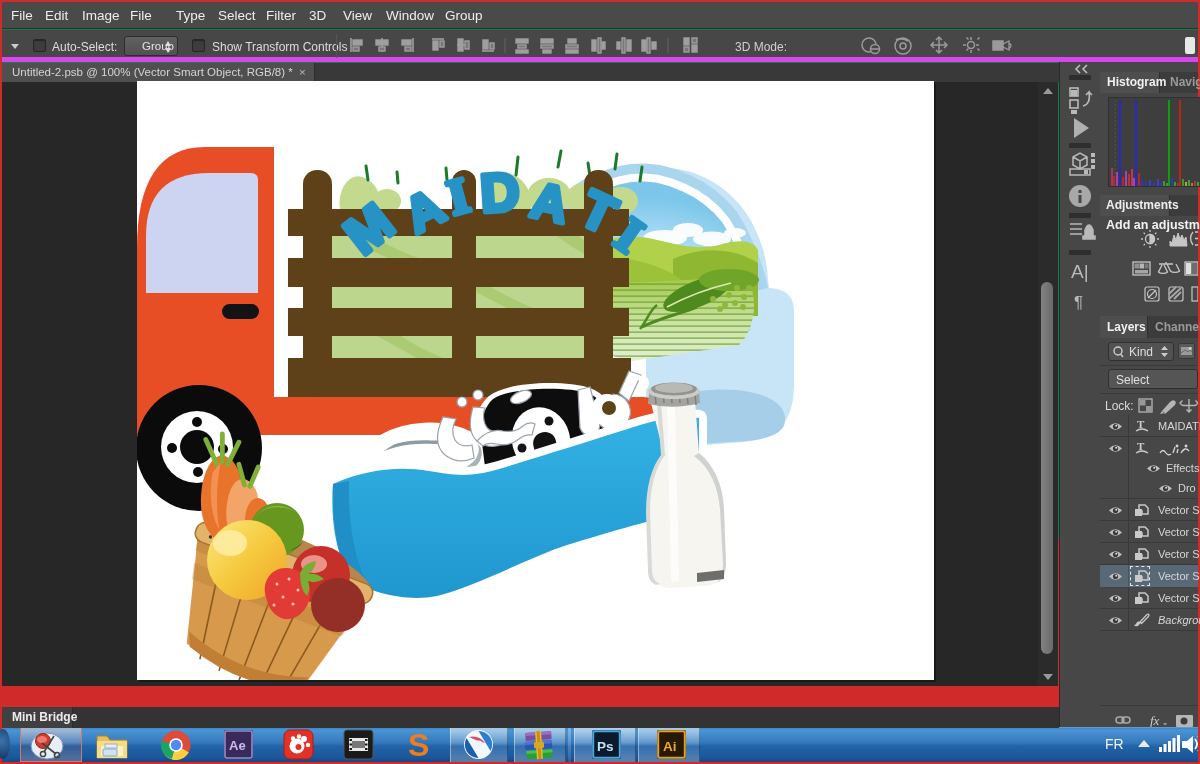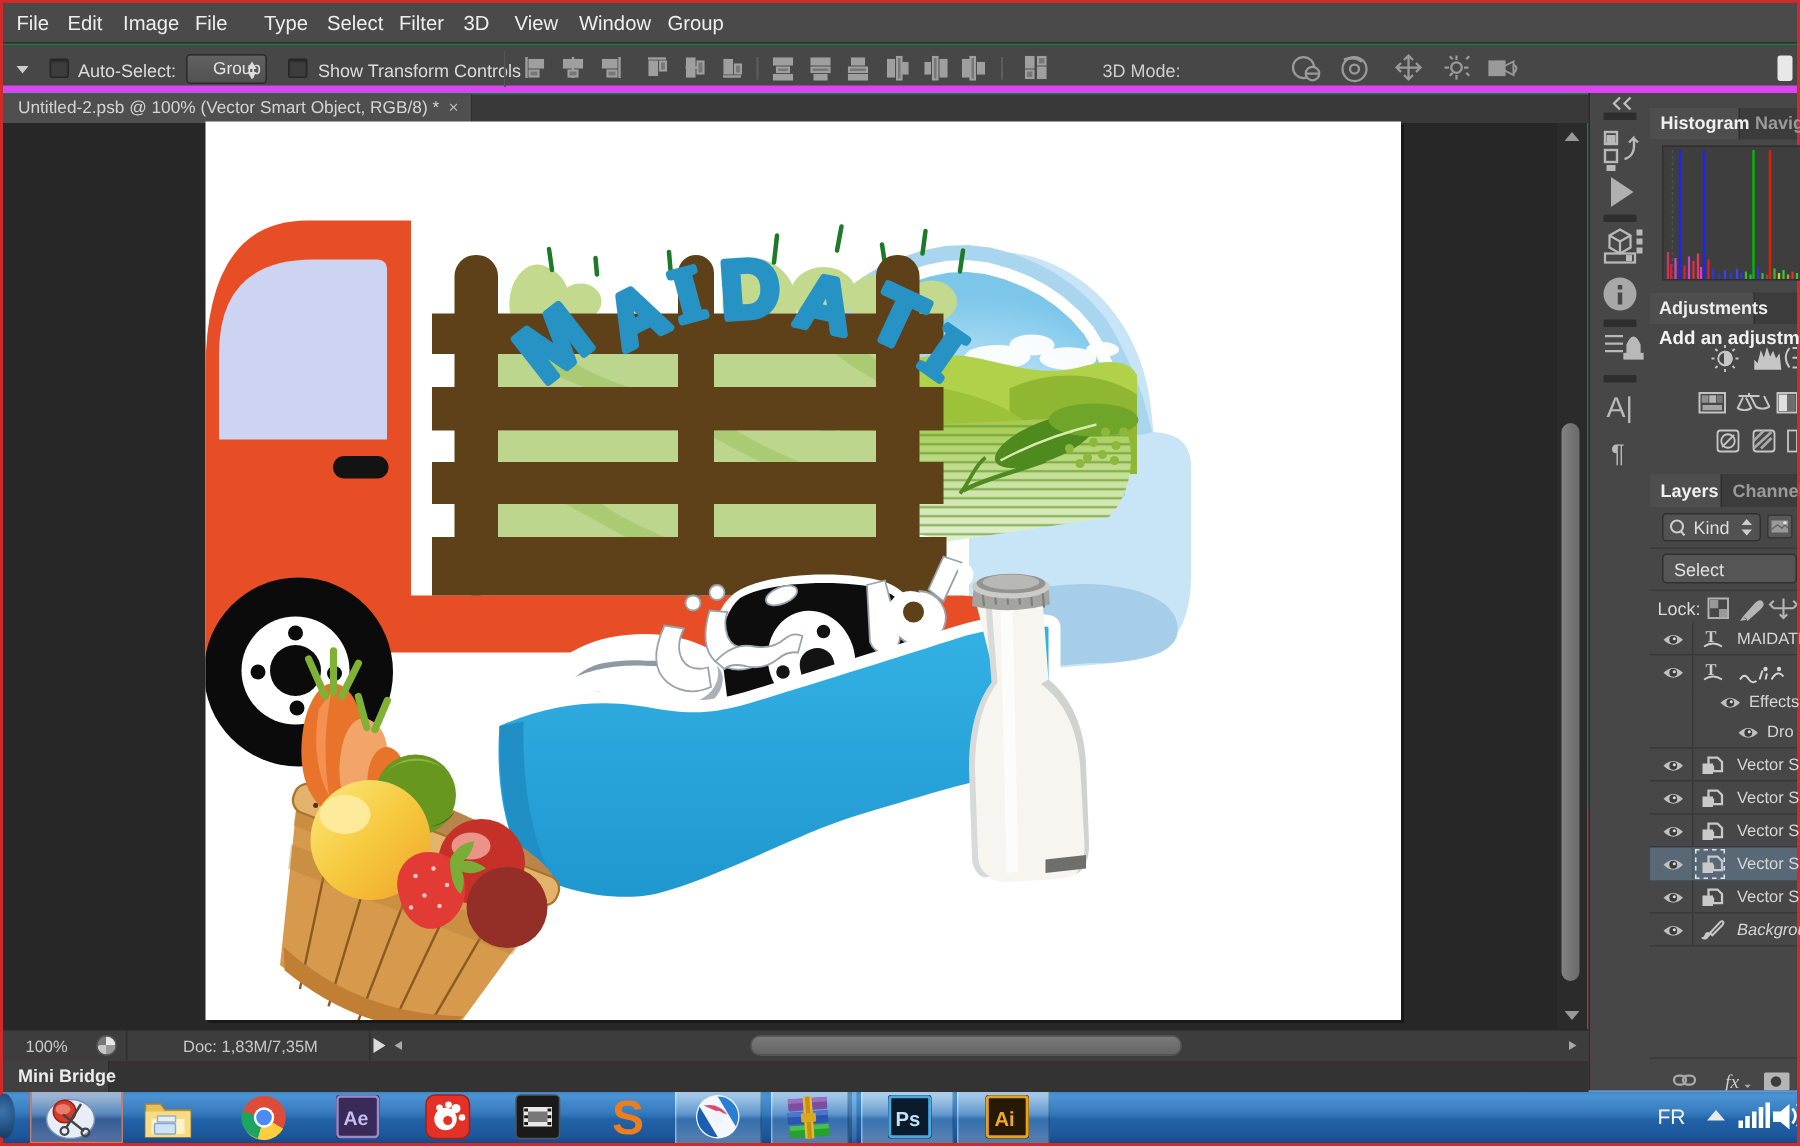--- a/index.html
+++ b/index.html
@@ -725,30 +725,20 @@
       <g stroke="#aaa" stroke-width="1.5" fill="none">
         <rect x="2" y="5" width="8" height="6" rx="3"></rect>
           <rect x="8" y="5" width="8" height="6" rx="3"></rect>
       </g>
       <text x="36" y="13" font-size="13" font-style="italic" fill="#ccc" font-family="'Liberation Serif',serif">fx</text>
       <path d="M48,12 l3,3 3,-3" fill="#aaa" transform="scale(.7) translate(22,4)"></path>
       <rect x="62" y="3" width="17" height="12" fill="#b5b5b5" rx="1"></rect>
         <circle cx="70" cy="9" r="3.5" fill="#3c3c3c"></circle>
     </svg>
   </div>
-  <div id="statusbar">
-    <span class="abs" style="left:15px;top:5px">100%</span>
-    <div class="abs" style="left:62px;top:3px;width:14px;height:14px;background:conic-gradient(#e8e8e8 0 25%,#9a9a9a 25% 50%,#c8c8c8 50% 75%,#777 75%);border-radius:50%;border:1px solid #555"></div>
-    <div class="abs" style="left:82px;top:0px;width:163px;height:20px;border-left:1px solid #2e2e2e;border-right:1px solid #2e2e2e"></div>
-    <span class="abs" style="left:120px;top:5px">Doc: 1,83M/7,35M</span>
-    <div class="abs" style="left:247px;top:5px;width:0;height:0;border-top:5px solid transparent;border-bottom:5px solid transparent;border-left:8px solid #ddd"></div>
-    <div class="abs" style="left:261px;top:7px;width:0;height:0;border-top:3px solid transparent;border-bottom:3px solid transparent;border-right:5px solid #aaa"></div>
-    <div class="abs" style="left:498px;top:3px;width:288px;height:14px;background:linear-gradient(#7a7a7a,#646464);border-radius:7px;border:1px solid #555"></div>
-    <div class="abs" style="left:1044px;top:7px;width:0;height:0;border-top:3px solid transparent;border-bottom:3px solid transparent;border-left:5px solid #aaa"></div>
-  </div>
   <div id="taskbar">
     <div class="abs" style="left:0;top:0;width:1196px;height:1px;background:#5f9bd0"></div>
     <div class="abs" style="left:-6px;top:2px;width:14px;height:30px;border-radius:50%;background:radial-gradient(circle at 40% 40%,#3b73ad,#12355e)"></div>
     <div class="tcell" style="left:18px;width:62px;border:1px solid #c87c6a;background:linear-gradient(rgba(255,225,215,.5),rgba(255,200,185,.18) 45%,rgba(150,60,40,.15) 55%,rgba(255,210,200,.25))"></div>
     <div class="tcell" style="left:448px;width:58px"></div>
     <div class="tcell" style="left:512px;width:52px"></div>
     <div class="abs" style="left:566px;top:0;width:3px;height:35px;background:linear-gradient(rgba(255,255,255,.3),rgba(255,255,255,.1))"></div>
     <div class="tcell" style="left:572px;width:62px;background:linear-gradient(rgba(255,255,255,.6),rgba(255,255,255,.25) 45%,rgba(255,255,255,.1) 55%,rgba(255,255,255,.3))"></div>
     <div class="tcell" style="left:636px;width:62px"></div>
     <svg class="abs" style="left:0;top:0" width="1196" height="35" viewBox="0 0 1196 35">

